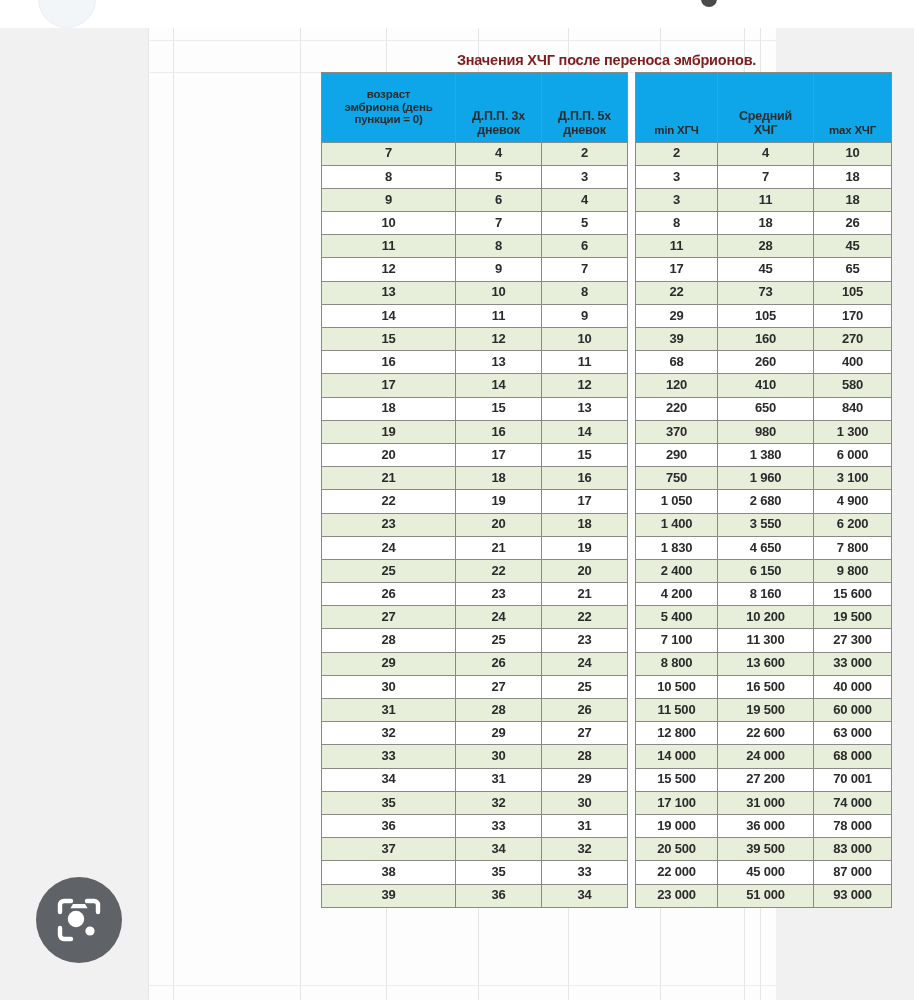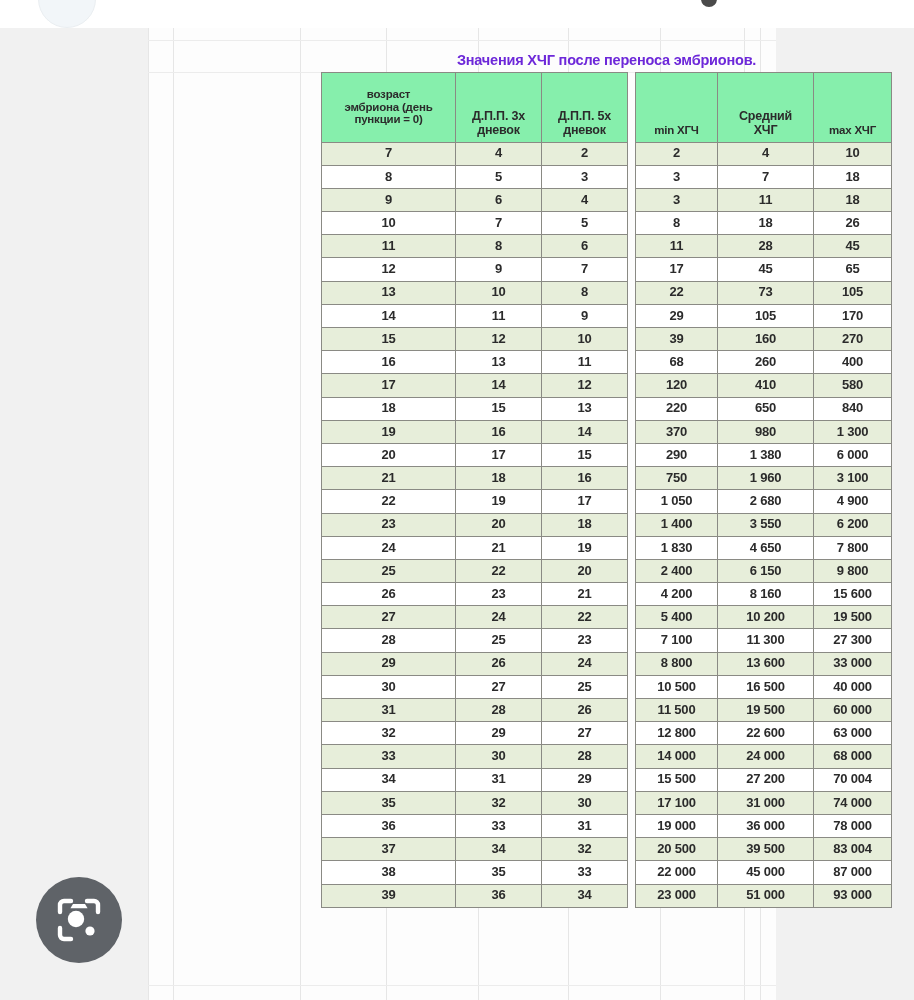--- a/index.html
+++ b/index.html
@@ -99,27 +99,27 @@
     border: none;
     background: transparent;
   }
 
   #title-row td {
     border: none;
     background: transparent;
     height: 22px;
     font-size: 14.5px;
     font-weight: bold;
-    color: #6d28d9;
+    color: #7f1d1d;
     padding-bottom: 2px;
   }
 
   thead.head th {
     height: 70px;
-    background: #86efac;
+    background: #0ea5e9;
     font-size: 12.5px;
     font-weight: bold;
     padding: 2px 2px;
   }
   thead.head th.small {
     font-size: 11.5px;
   }
   thead.head th .lbl { display: block; }
   thead.head th.bottom-align {
     vertical-align: bottom;
@@ -465,21 +465,21 @@
                 <td class="mid">24 000</td>
                 <td>68 000</td>
               </tr>
               <tr>
                 <td>34</td>
                 <td>31</td>
                 <td>29</td>
                 <td class="gapcell"></td>
                 <td>15 500</td>
                 <td class="mid">27 200</td>
-                <td>70 004</td>
+                <td>70 001</td>
               </tr>
               <tr class="alt">
                 <td>35</td>
                 <td>32</td>
                 <td>30</td>
                 <td class="gapcell"></td>
                 <td>17 100</td>
                 <td class="mid">31 000</td>
                 <td>74 000</td>
               </tr>
@@ -492,21 +492,21 @@
                 <td class="mid">36 000</td>
                 <td>78 000</td>
               </tr>
               <tr class="alt">
                 <td>37</td>
                 <td>34</td>
                 <td>32</td>
                 <td class="gapcell"></td>
                 <td>20 500</td>
                 <td class="mid">39 500</td>
-                <td>83 004</td>
+                <td>83 000</td>
               </tr>
               <tr>
                 <td>38</td>
                 <td>35</td>
                 <td>33</td>
                 <td class="gapcell"></td>
                 <td>22 000</td>
                 <td class="mid">45 000</td>
                 <td>87 000</td>
               </tr>

